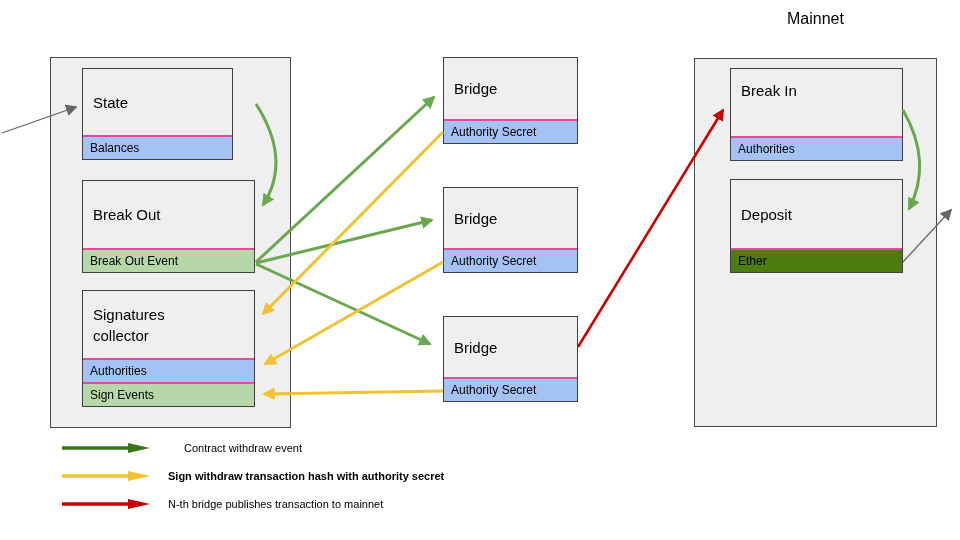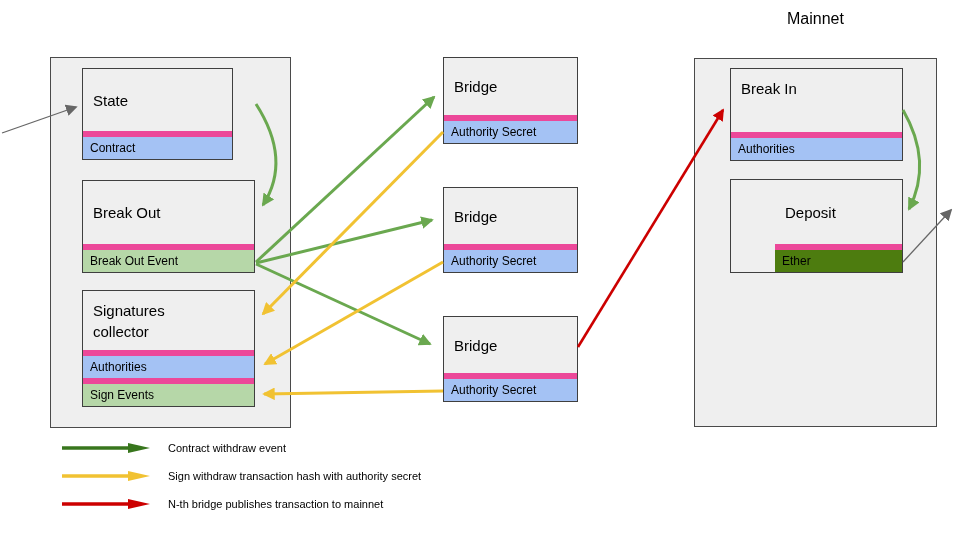--- a/index.html
+++ b/index.html
@@ -16,21 +16,21 @@
   .node{
     position:absolute;background:#efefef;border:1px solid #3f3f3f;box-sizing:border-box;
     display:flex;flex-direction:column;z-index:2;
   }
   .node-title{
     flex:1;display:flex;align-items:center;padding-left:10px;font-size:15px;line-height:1.4;
   }
   .node-title span{display:block;}
   .node-title .narrow{max-width:100px;}
   .bar{
-    flex:0 0 22px;height:22px;border-top:6px solid #ec4899;display:flex;align-items:center;
+    flex:0 0 22px;height:22px;border-top:2px solid #ec4899;display:flex;align-items:center;
     padding-left:7px;font-size:12px;box-sizing:content-box;overflow:hidden;
   }
   .bar.blue{background:#a4c2f4;}
   .bar.green{background:#b6d7a8;}
   .bar.yellow{background:#4d7c0f;}
   #arrows{position:absolute;left:0;top:0;z-index:3;pointer-events:none;}
   .legend-row{
     position:absolute;left:60px;display:flex;align-items:center;height:14px;
   }
   .legend-label{font-size:11px;margin-left:16px;white-space:nowrap;}
@@ -42,21 +42,21 @@
 
   <div class="region-title" style="left:694px;width:243px;">Mainnet</div>
 
   <div class="container-box" style="left:50px;top:57px;width:241px;height:371px;"></div>
   <div class="container-box" style="left:694px;top:58px;width:243px;height:369px;"></div>
 
   <div class="node" style="left:82px;top:68px;width:151px;height:92px;">
     <div class="node-title">
         <span>State</span>
       </div>
-    <div class="bar blue">Contract</div>
+    <div class="bar blue">Balances</div>
   </div>
 
   <div class="node" style="left:82px;top:180px;width:173px;height:93px;">
     <div class="node-title">
         <span>Break Out</span>
       </div>
     <div class="bar green">Break Out Event</div>
   </div>
 
   <div class="node" style="left:82px;top:290px;width:173px;height:117px;">
@@ -88,21 +88,21 @@
     <div class="bar blue">Authority Secret</div>
   </div>
 
   <div class="node" style="left:730px;top:68px;width:173px;height:93px;gap:24px;">
     <div class="node-title">
         <span>Break In</span>
       </div>
     <div class="bar blue">Authorities</div>
   </div>
 
-  <div class="node" style="left:730px;top:179px;width:173px;height:94px;padding-left:44px;">
+  <div class="node" style="left:730px;top:179px;width:173px;height:94px;">
     <div class="node-title">
         <span>Deposit</span>
       </div>
     <div class="bar yellow">Ether</div>
   </div>
 
   <svg id="arrows" width="960" height="540">
     <defs>
       <marker id="mGreen" viewBox="0 0 10 10" refX="8.5" refY="5" markerWidth="4.2" markerHeight="4.2" orient="auto-start-reverse">
         <path d="M0,0 L10,5 L0,10 z" fill="#6aa84f"></path>
@@ -128,29 +128,29 @@
     <line x1="256" y1="263" x2="432" y2="220" stroke-width="3" marker-end="url(#mGreen)" stroke="#6aa84f"></line>
     <line x1="256" y1="264" x2="430" y2="344" stroke-width="3" marker-end="url(#mGreen)" stroke="#6aa84f"></line>
 
     <line x1="443" y1="132" x2="263" y2="314" stroke-width="3" marker-end="url(#mYellow)" stroke="#f1c232"></line>
     <line x1="443" y1="262" x2="265" y2="364" stroke-width="3" marker-end="url(#mYellow)" stroke="#f1c232"></line>
     <line x1="443" y1="391" x2="264" y2="394" stroke-width="3" marker-end="url(#mYellow)" stroke="#f1c232"></line>
 
     <line x1="578" y1="347" x2="723" y2="110" stroke-width="2.6" marker-end="url(#mRed)" stroke="#cc0000"></line>
   </svg>
 
-  <div class="legend-row" style="top:441px;">
+  <div class="legend-row" style="top:441px;gap:16px;">
     <svg width="92" height="12">
       <line x1="2" y1="6" x2="70" y2="6" stroke-width="3.5" stroke="#38761d"></line>
       <polygon points="68,1 90,6 68,11" fill="#38761d"></polygon>
     </svg>
     <span class="legend-label">Contract withdraw event</span>
   </div>
 
-  <div class="legend-row" style="top:469px;">
+  <div class="legend-row" style="top:469px;font-weight:bold;">
     <svg width="92" height="12">
       <line x1="2" y1="6" x2="70" y2="6" stroke-width="3.5" stroke="#f1c232"></line>
       <polygon points="68,1 90,6 68,11" fill="#f1c232"></polygon>
     </svg>
     <span class="legend-label">Sign withdraw transaction hash with authority secret</span>
   </div>
 
   <div class="legend-row" style="top:497px;">
     <svg width="92" height="12">
       <line x1="2" y1="6" x2="70" y2="6" stroke-width="3.5" stroke="#cc0000"></line>

